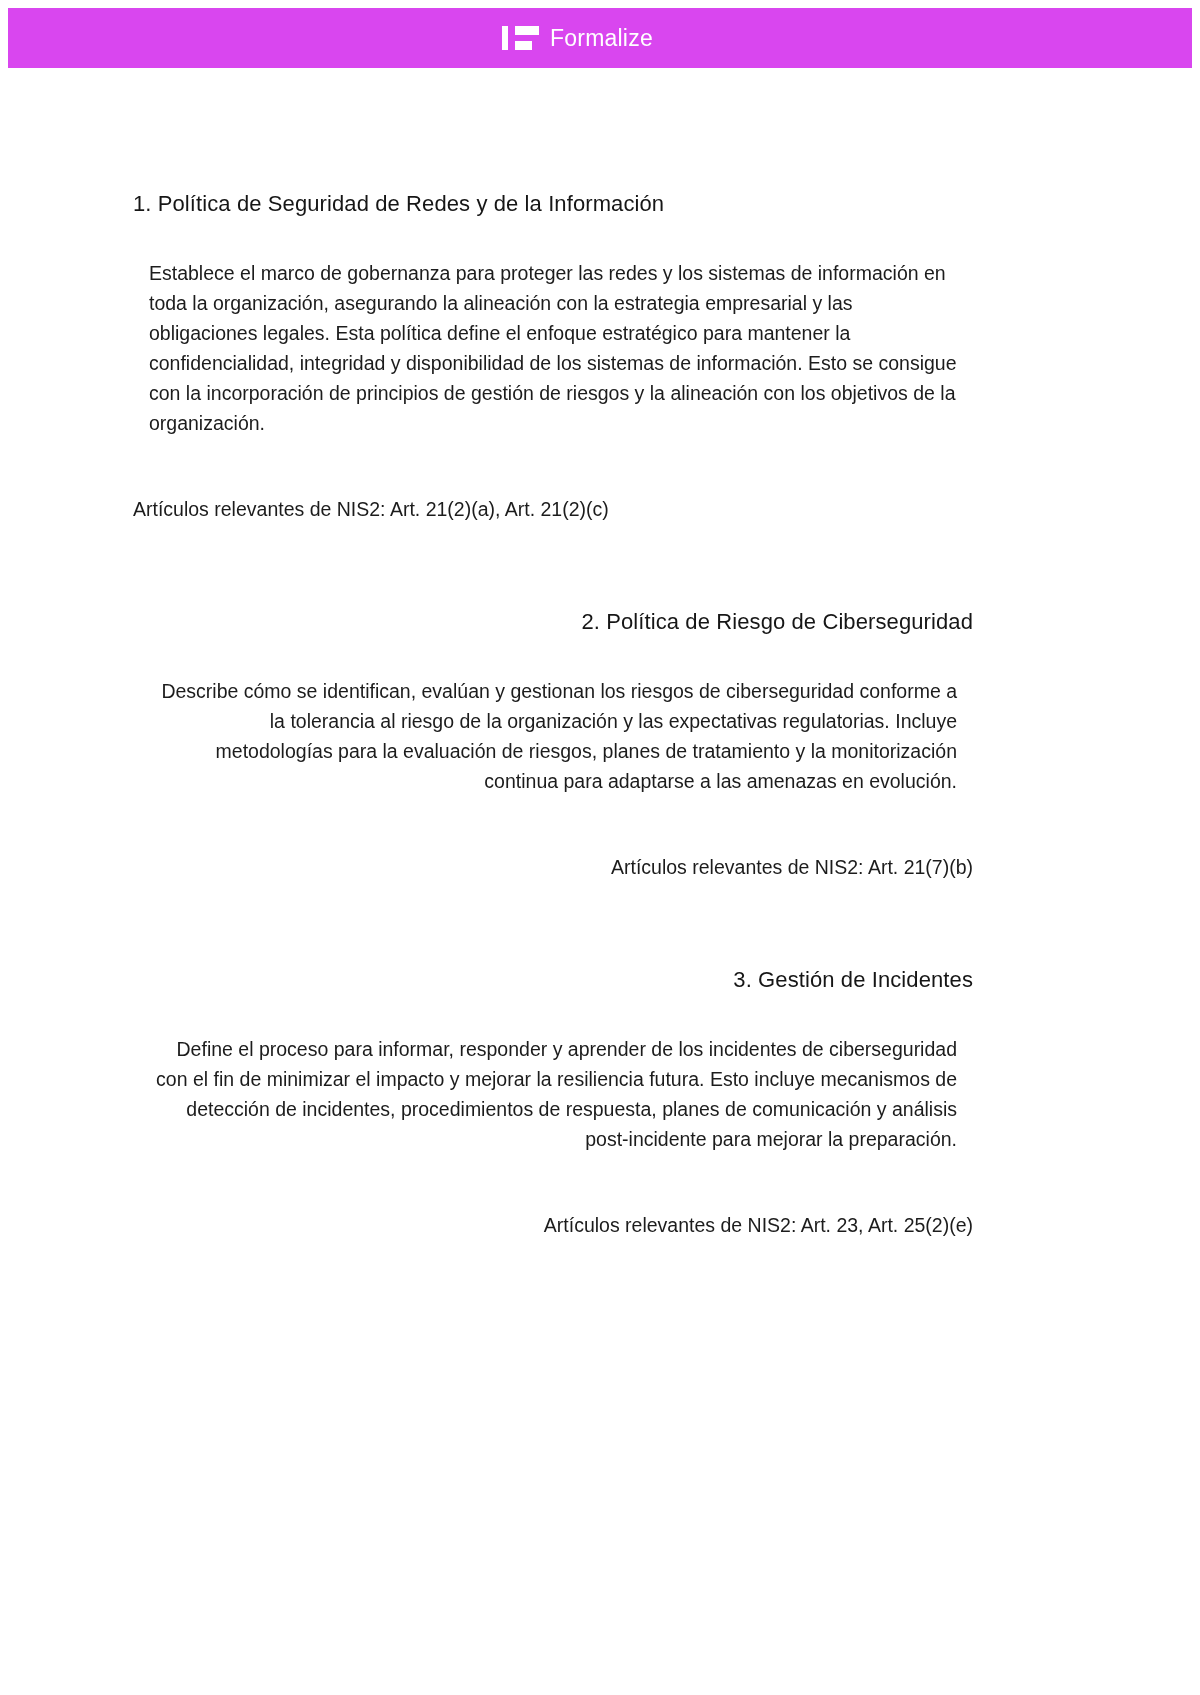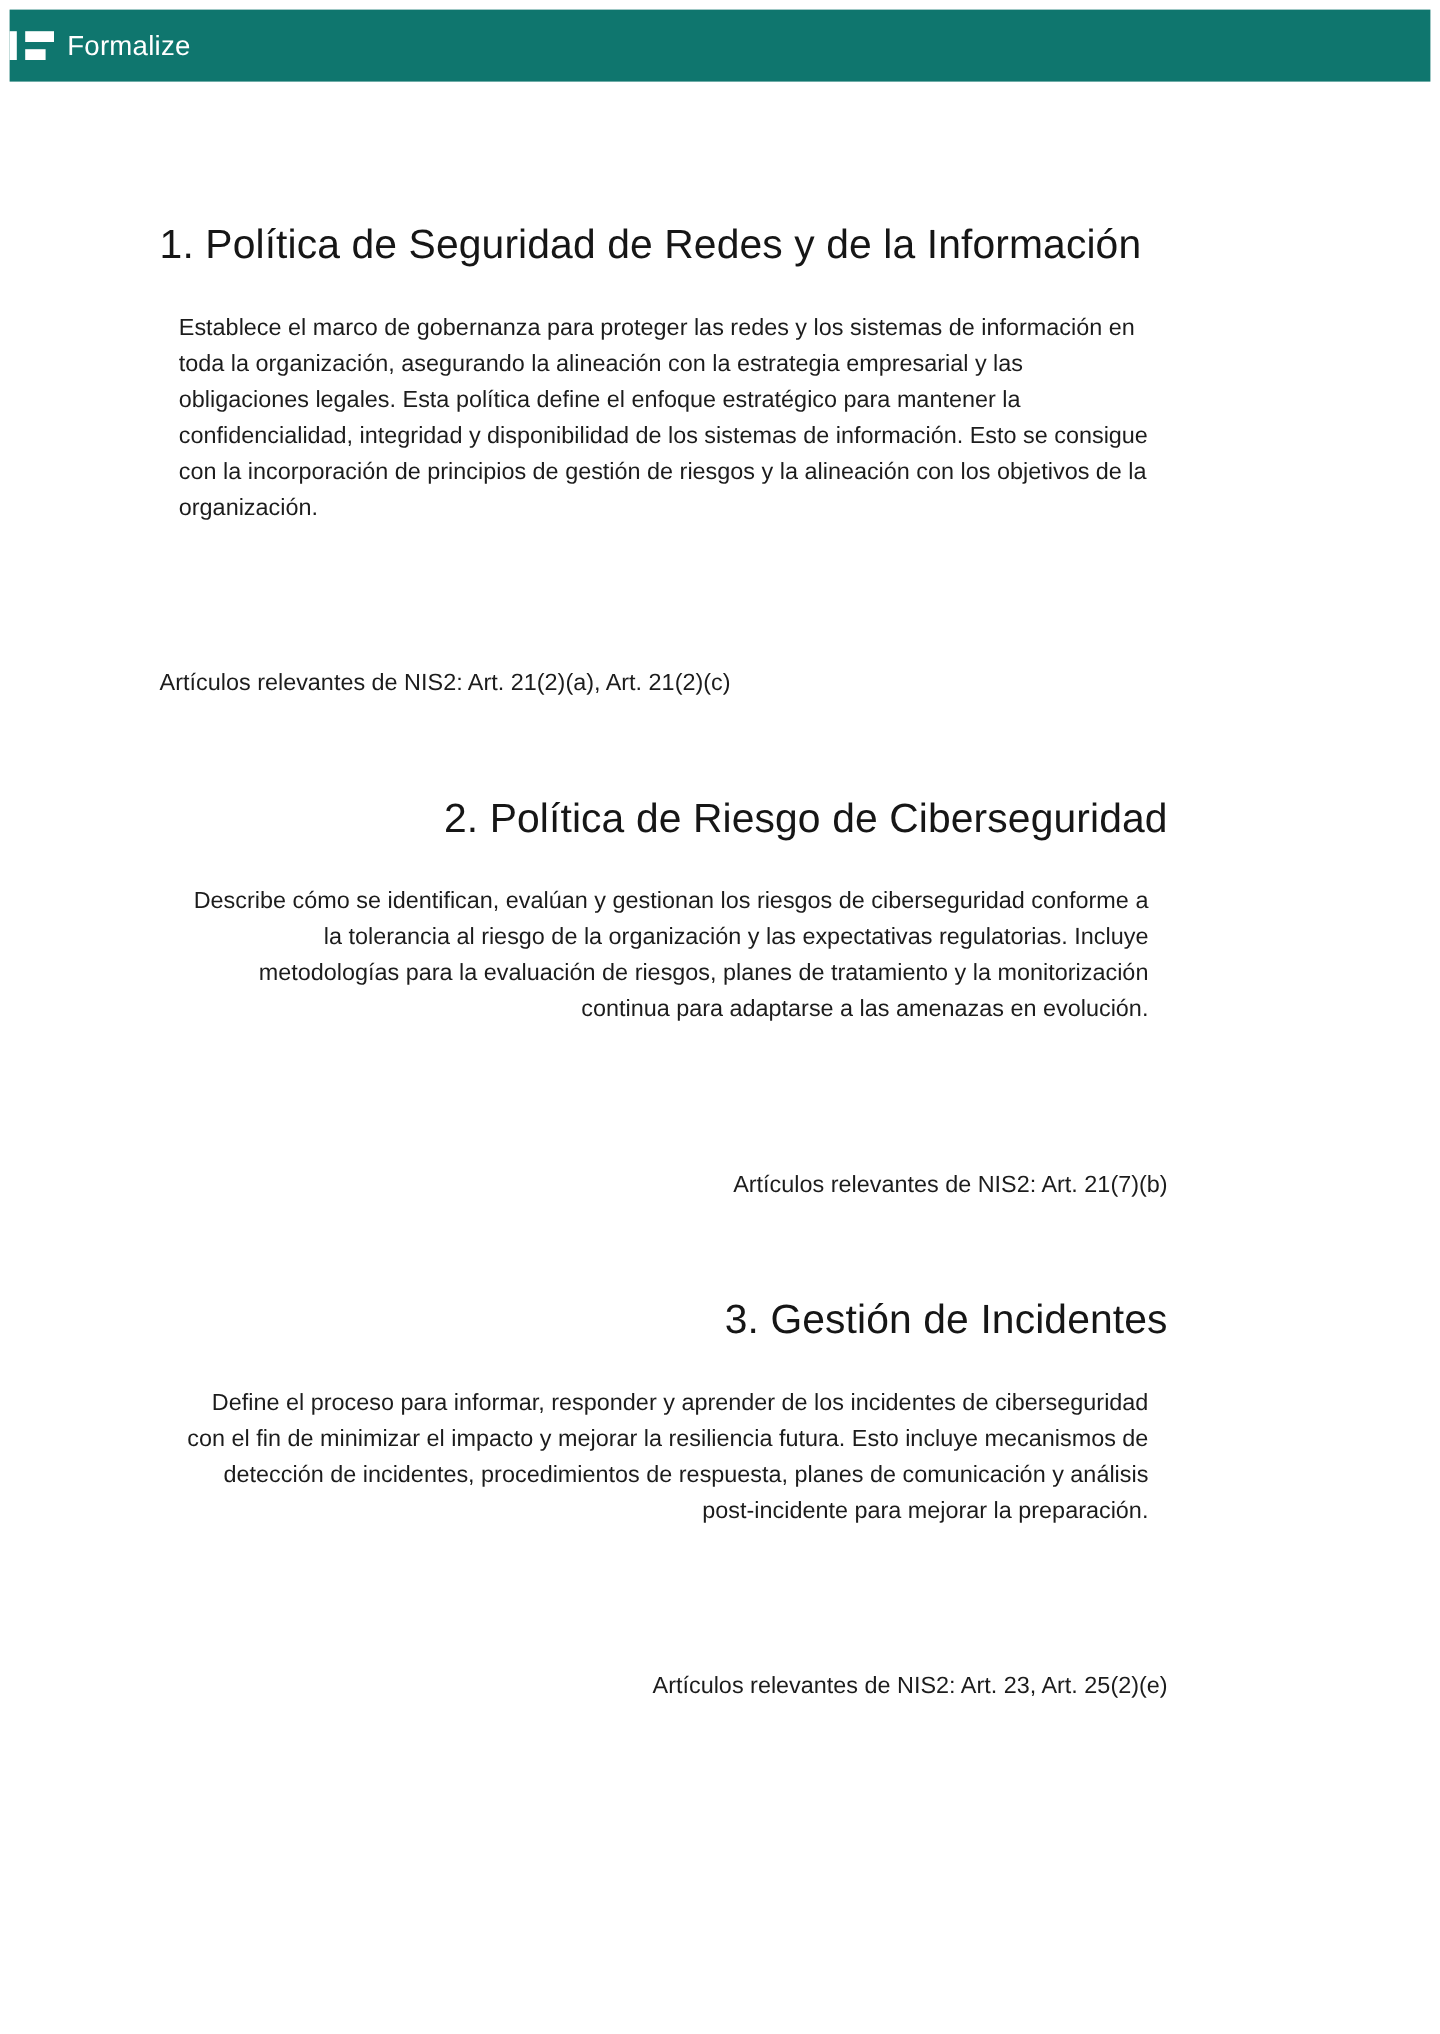--- a/index.html
+++ b/index.html
@@ -16,24 +16,24 @@
     position: relative;
   }
 
   
   .header-bar {
     position: absolute;
     top: 8px;
     left: 8px;
     right: 8px;
     height: 60px;
-    background: #0f766e;
+    background: #d946ef;
     display: flex;
     align-items: center;
-    justify-content: flex-start;
+    justify-content: center;
     padding-right: 45px;
   }
   .brand {
     display: flex;
     align-items: center;
     gap: 11px;
   }
   .logo-icon {
     position: relative;
     width: 37px;
@@ -72,39 +72,39 @@
     top: 68px;
     left: 133px;
     width: 840px;
     padding-top: 118px;
   }
   .policy-section:not(:first-child) {
     margin-top: 80px;
     text-align: right;
   }
   .section-heading {
-    font-size: 34px;
+    font-size: 22px;
     font-weight: 500;
     line-height: 36px;
     letter-spacing: 0.1px;
     color: #161616;
     margin: 0 0 36px 0;
   }
   .section-desc {
     font-size: 19.5px;
     line-height: 30px;
     color: #1c1c1c;
     margin: 16px;
     max-width: 840px;
   }
   .articles-line {
     font-size: 19.5px;
     line-height: 30px;
     color: #1c1c1c;
-    margin: 116px 0 0 0;
+    margin: 56px 0 0 0;
   }
 </style>
 </head>
 <body>
 
 <header class="header-bar">
   <div class="brand">
     <span class="logo-icon">
       <span class="bar-vert"></span>
       <span class="bar-top"></span>

